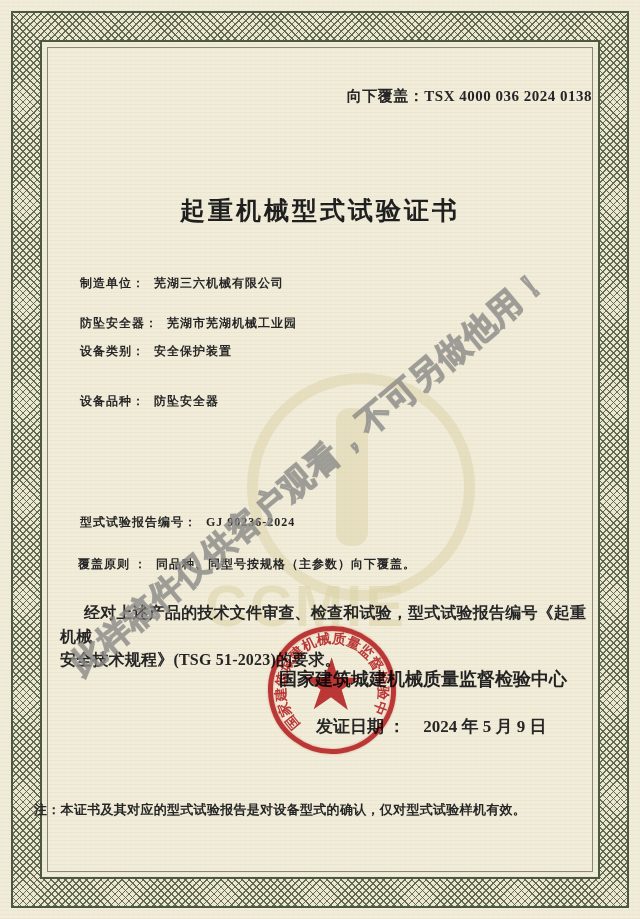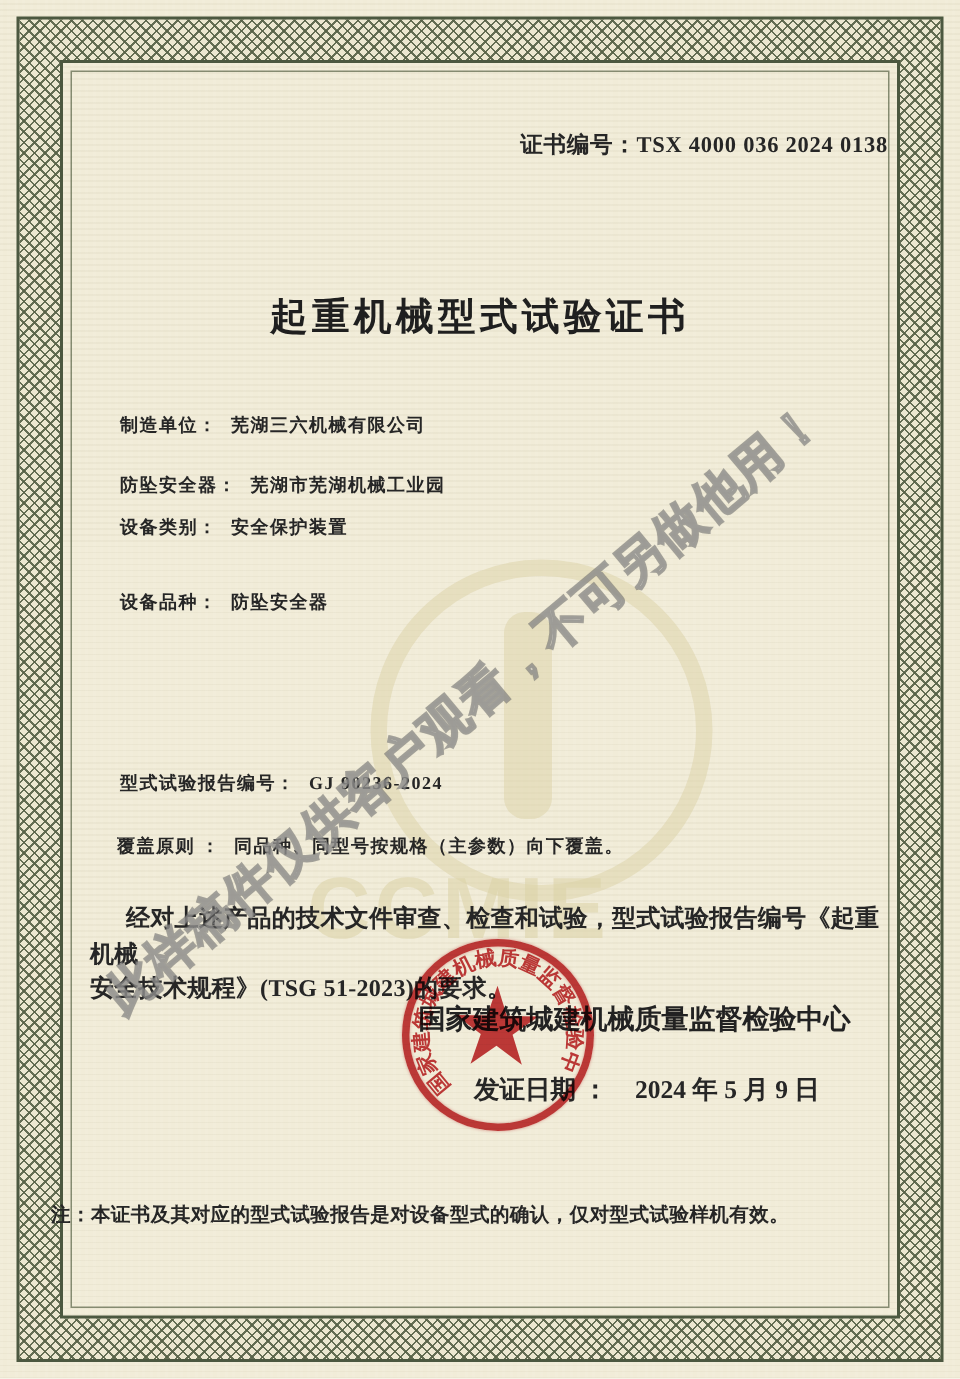--- a/index.html
+++ b/index.html
@@ -122,21 +122,21 @@
   <div class="frame-cover paper-bg"></div>
   <div class="frame-hairline"></div>
 
   <div class="wm-logo-circle"></div>
   <div class="wm-logo-bar"></div>
   <div class="wm-logo-letters">CCMIE</div>
 
   <div class="content">
 
     <div class="cert-no">
-      <span>证书编号：</span><span>TSX 4000 036 2024 0138</span>
+      <span>向下覆盖：</span><span>TSX 4000 036 2024 0138</span>
     </div>
 
     <div class="title">起重机械型式试验证书</div>
 
     <div class="field-row" style="top:275px">
       <span>制造单位：</span><span class="val">芜湖三六机械有限公司</span>
     </div>
     <div class="field-row" style="top:315px">
       <span>防坠安全器：</span><span class="val">芜湖市芜湖机械工业园</span>
     </div>

